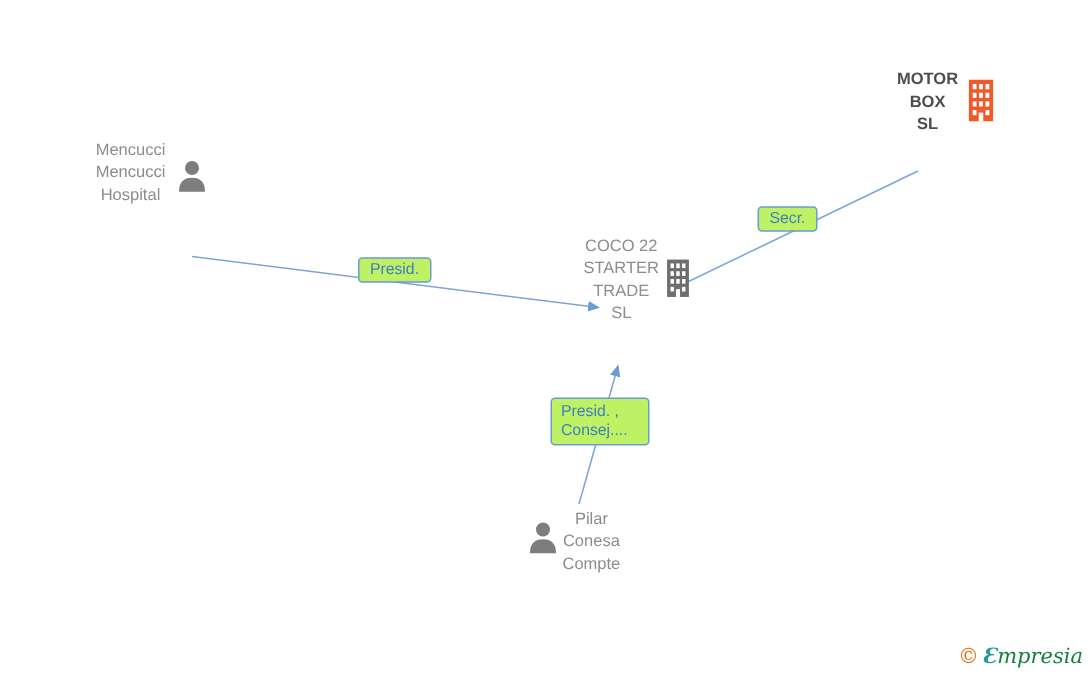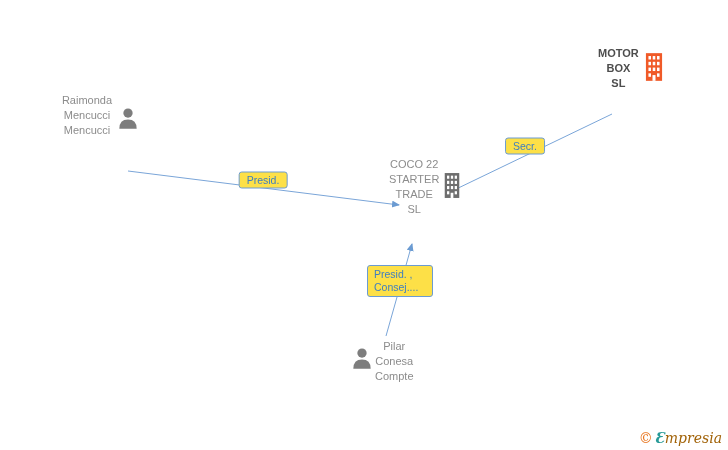--- a/index.html
+++ b/index.html
@@ -16,53 +16,53 @@
     font-size:11px;line-height:15px;color:#8c8c8c;
   }
   .node-label.bold{
     font-weight:bold;color:#4d4d4d;
   }
   .node-icon{display:block;}
   .gap-sm{margin-top:1px;}
   .gap-md{margin-top:10px;}
   .edge-label{
     position:absolute;transform:translate(-50%,-50%);
-    background:#fde047;border:1px solid #6b9bd2;border-radius:3px;
+    background:#bef264;border:1px solid #6b9bd2;border-radius:3px;
     padding:1px 7px;font-size:10.5px;line-height:13px;color:#3f7ec0;
     white-space:nowrap;cursor:pointer;
   }
   .edge-label.two-line{
     white-space:normal;width:52px;text-align:left;padding:2px 6px;
   }
   .watermark{
     position:absolute;right:6px;bottom:4px;font-size:14px;
     font-family:"DejaVu Serif",serif;cursor:pointer;user-select:none;
   }
   .wm-copy{color:#e8731a;font-style:normal;margin-right:2px;}
   .wm-initial{color:#279a98;font-style:italic;font-weight:bold;}
-  .wm-rest{color:#a16207;font-style:italic;}
+  .wm-rest{color:#15803d;font-style:italic;}
 </style>
 </head>
 <body>
 
 <div class="canvas">
 
   <svg class="edges-svg" viewBox="0 0 728 450" xmlns="http://www.w3.org/2000/svg">
     <defs>
       <marker id="arrow" markerWidth="9" markerHeight="8" refX="7" refY="3.5" orient="auto">
         <path d="M0,0 L8,3.5 L0,7 Z" fill="#6b9bd2"></path>
       </marker>
     </defs>
     <line x1="128" y1="171" x2="399" y2="205" stroke="#7aa5d8" stroke-width="1" marker-end="url(#arrow)"></line>
     <line x1="612" y1="114" x2="450" y2="192" stroke="#7aa5d8" stroke-width="1" marker-end="url(#arrow)"></line>
     <line x1="386" y1="336" x2="412" y2="244" stroke="#7aa5d8" stroke-width="1" marker-end="url(#arrow)"></line>
   </svg>
 
   <div class="node" style="left:59px;top:93px;width:82px;">
-    <div class="node-label">Raimonda Mencucci Mencucci</div>
+    <div class="node-label">Mencucci Mencucci Hospital</div>
     <span class="node-icon gap-md">
       <svg width="26" height="26" viewBox="0 0 24 24">
         <circle cx="12" cy="6.5" r="4.3" fill="#7d7d7d"></circle>
         <path d="M4 21 q0 -8.5 8 -8.5 q8 0 8 8.5 z" fill="#7d7d7d"></path>
       </svg>
     </span>
   </div>
 
   <div class="node" style="left:598px;top:46px;width:62px;">
     <div class="node-label bold">MOTOR BOX SL</div>

